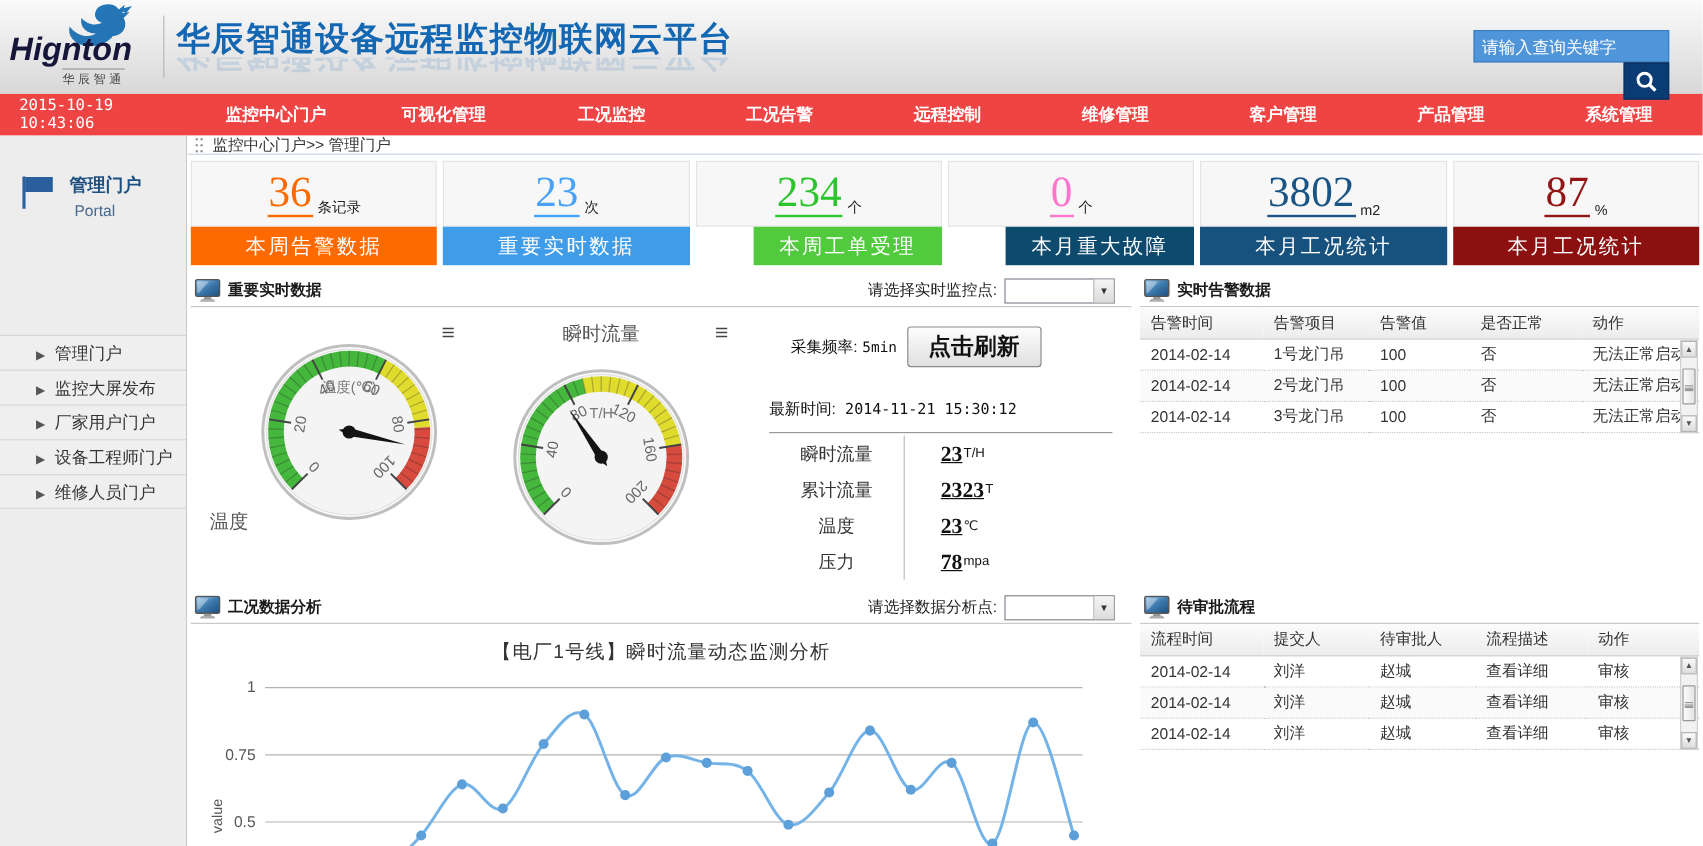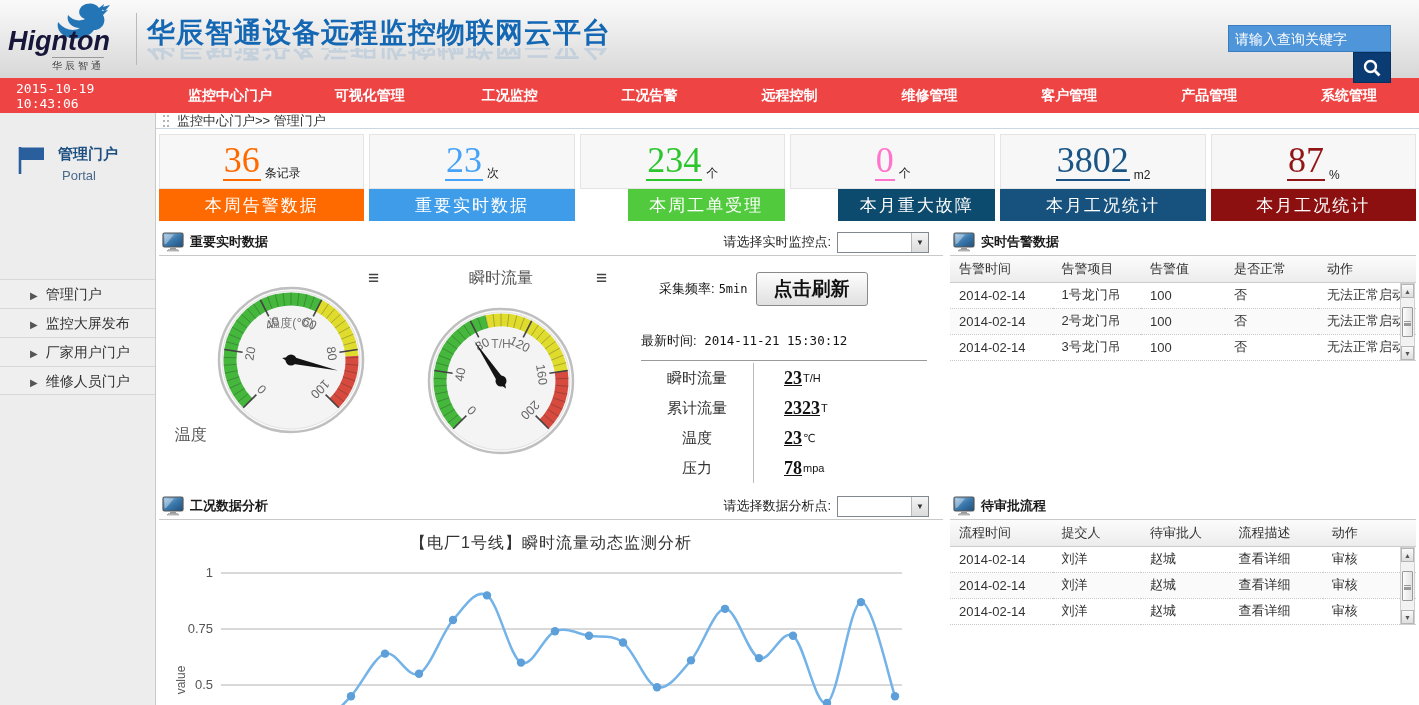--- a/index.html
+++ b/index.html
@@ -191,20 +191,21 @@
           <path d="M4,2 L4,29" stroke="#2a5f9e" stroke-width="2.6"></path>
           <path d="M5,2.5 L28,2.5 L28,15 L5,15 Z" fill="#2a5f9e"></path>
         </svg>
         <div class="portal-title">管理门户</div>
         <div class="portal-sub">Portal</div>
       </div>
       <ul class="side-menu">
         <li class="side-item"><span class="side-arrow">▶</span><span>管理门户</span></li>
         <li class="side-item"><span class="side-arrow">▶</span><span>监控大屏发布</span></li>
         <li class="side-item"><span class="side-arrow">▶</span><span>厂家用户门户</span></li>
+        <li class="side-item"><span class="side-arrow">▶</span><span>设备工程师门户</span></li>
         <li class="side-item"><span class="side-arrow">▶</span><span>维修人员门户</span></li>
       </ul>
     </aside>
 
     <section class="content">
 
       <div class="breadcrumb">
         <svg width="8" height="14" viewBox="0 0 8 14">
           <g fill="#9a9a9a">
               <circle cx="2" cy="2" r="1"></circle>

